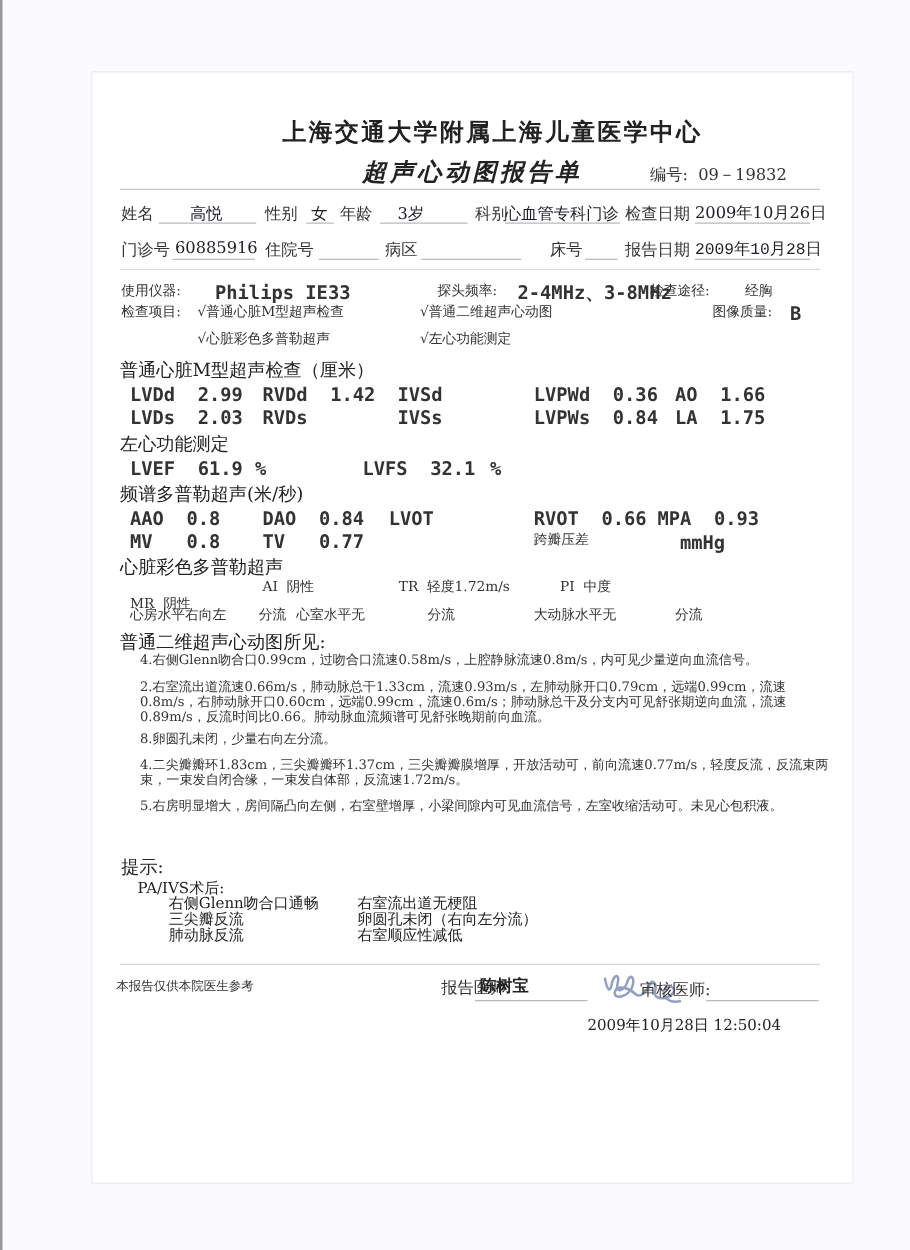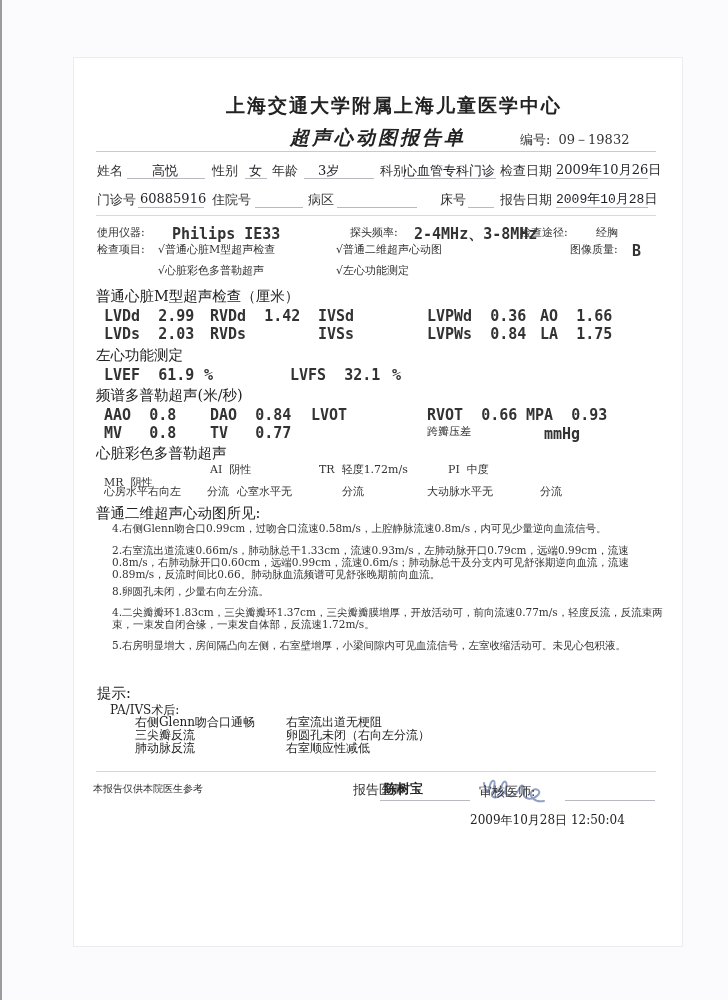--- a/index.html
+++ b/index.html
@@ -158,16 +158,16 @@
 
 <div class="rule" style="left:96px; top:771px; width:560px; background:#d6d6dc;"></div>
 <div class="abs" style="left:93px; top:782px; font-size:10px; color:#333;">本报告仅供本院医生参考</div>
 <div class="abs" style="left:322px; top:781px; font-size:13px; color:#333;margin-left:31px;">报告医师:</div>
 <div class="abs" style="left:384px; top:780px; font-size:13px; font-weight:bold; color:#222;">陈树宝</div>
 <div class="uline" style="left:380px; top:800px; width:90px;"></div>
 
 <svg class="sig" viewBox="0 0 70 36">
   <path d="M6 10 C 8 20, 10 22, 12 12 C 14 6, 18 6, 16 14 C 14 22, 22 20, 24 12 C 26 6, 30 8, 28 16 C 26 24, 12 28, 14 20 C 16 14, 26 18, 30 22 C 34 26, 40 20, 42 14 C 44 10, 48 14, 46 20 C 44 26, 54 28, 60 22 C 64 18, 58 14, 54 18 C 50 22, 56 30, 66 28" fill="none" stroke="#7f8fb8" stroke-width="2" stroke-linecap="round" opacity="0.85"></path>
 </svg>
-<div class="abs" style="left:479px; top:783px; font-size:13px; color:#333;">审核医师:</div>
+<div class="abs" style="left:512px; top:783px; font-size:13px; color:#333;">审核医师:</div>
 <div class="abs" style="left:570px; top:783px; font-size:13px; color:#222;"></div>
 <div class="uline" style="left:565px; top:800px; width:90px;"></div>
 <div class="abs" style="left:470px; top:812px; font-size:12px; color:#222;">2009年10月28日  12:50:04</div>
 
 </body></html>

